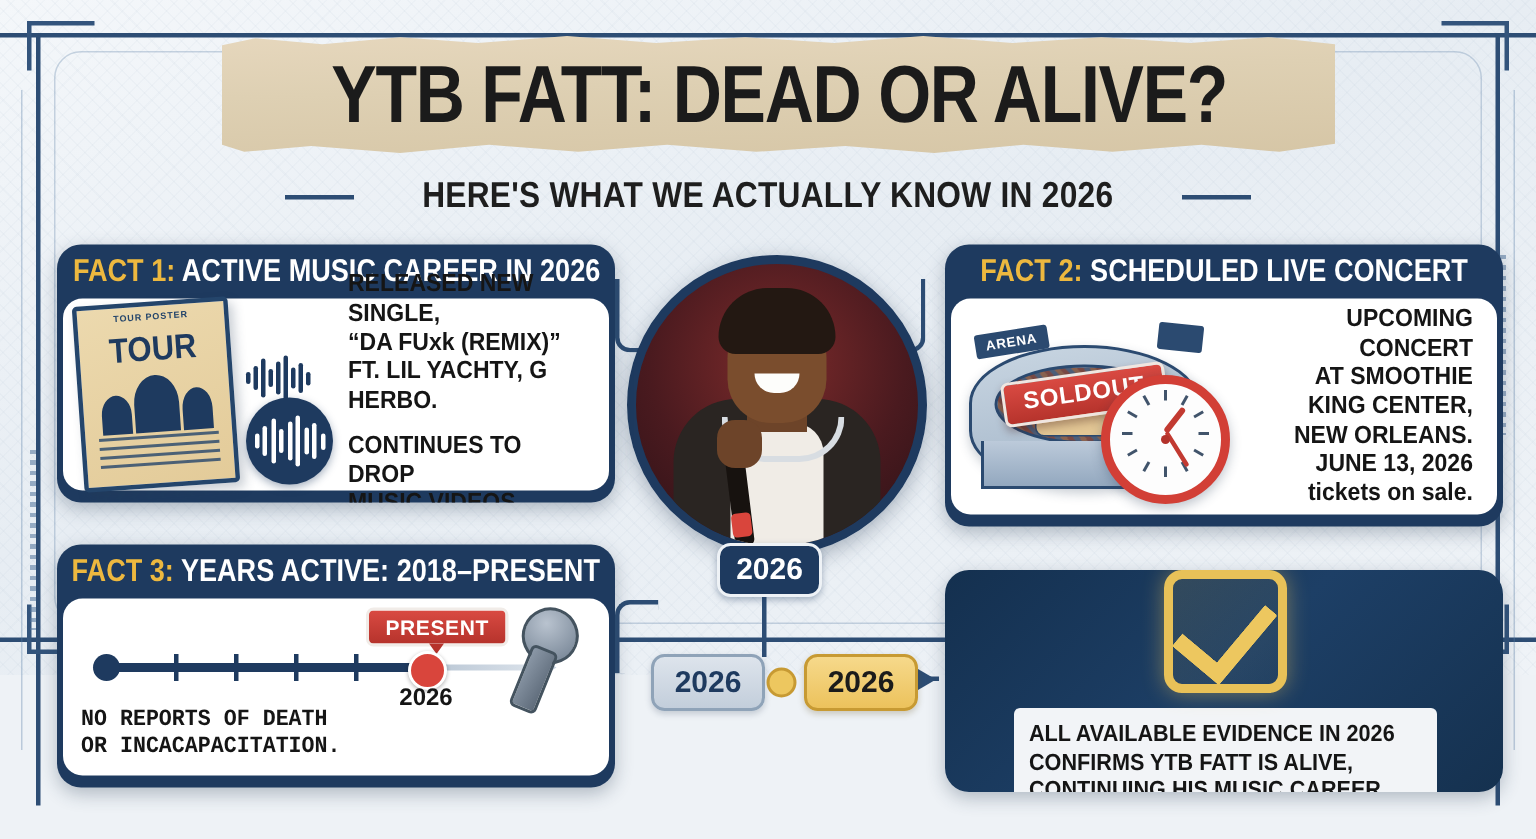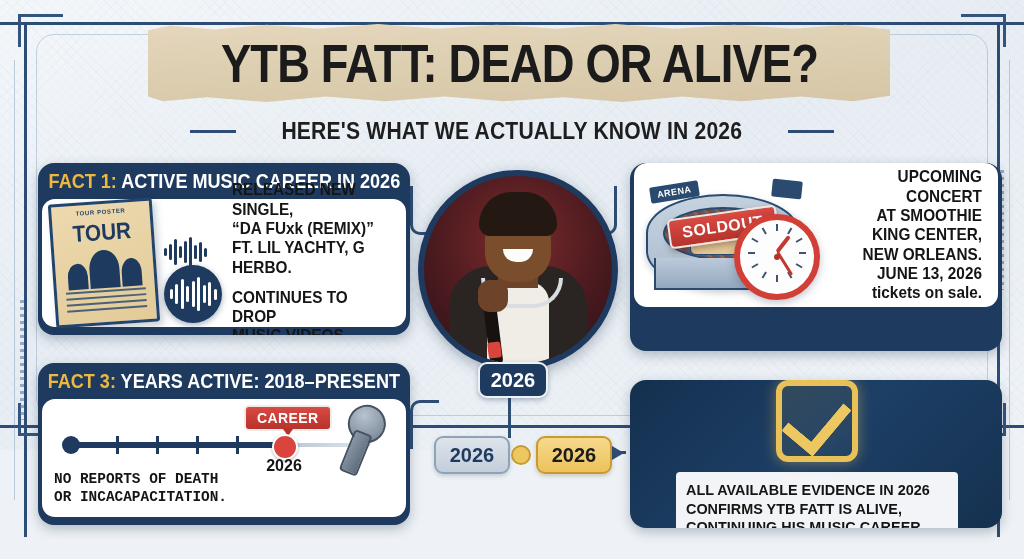--- a/index.html
+++ b/index.html
@@ -312,20 +312,26 @@
         <div>RELEASED NEW SINGLE,</div>
         <div>“DA FUxk (REMIX)”</div>
         <div>FT. LIL YACHTY, G HERBO.</div>
         <div class="p2">CONTINUES TO DROP</div>
         <div>MUSIC VIDEOS.</div>
       </div>
     </div>
   </div>
 
   <div class="card" id="card2">
+    <div class="card-head">
+      <div class="ht">
+        <span class="hk">FACT 2:</span>
+        <span>SCHEDULED LIVE CONCERT</span>
+      </div>
+    </div>
     <div class="card-body">
       <div class="art2">
         <div class="arena">
           <div class="bowl"></div>
             <div class="court"></div>
             <div class="base"></div>
         </div>
         <div class="arena-sign">ARENA</div>
         <div class="arena-sign2"></div>
         <div class="soldout">SOLDOUT</div>
@@ -368,21 +374,21 @@
     <div class="card-body">
       <div class="tl-wrap">
         <div class="tl-line"></div>
         <div class="tl-fade"></div>
         <div class="tl-arrow"></div>
         <div class="tl-dot0"></div>
         <div class="tl-tick" style="left:62px"></div>
         <div class="tl-tick" style="left:102px"></div>
         <div class="tl-tick" style="left:142px"></div>
         <div class="tl-tick" style="left:182px"></div>
-        <div class="tl-badge">CAREER</div>
+        <div class="tl-badge">PRESENT</div>
         <div class="tl-now"></div>
         <div class="tl-year">2026</div>
         <div class="mic">
           <div class="head"></div>
             <div class="body"></div>
         </div>
       </div>
       <div class="f3-cols">
         <div class="col">
           <div class="body-text">

